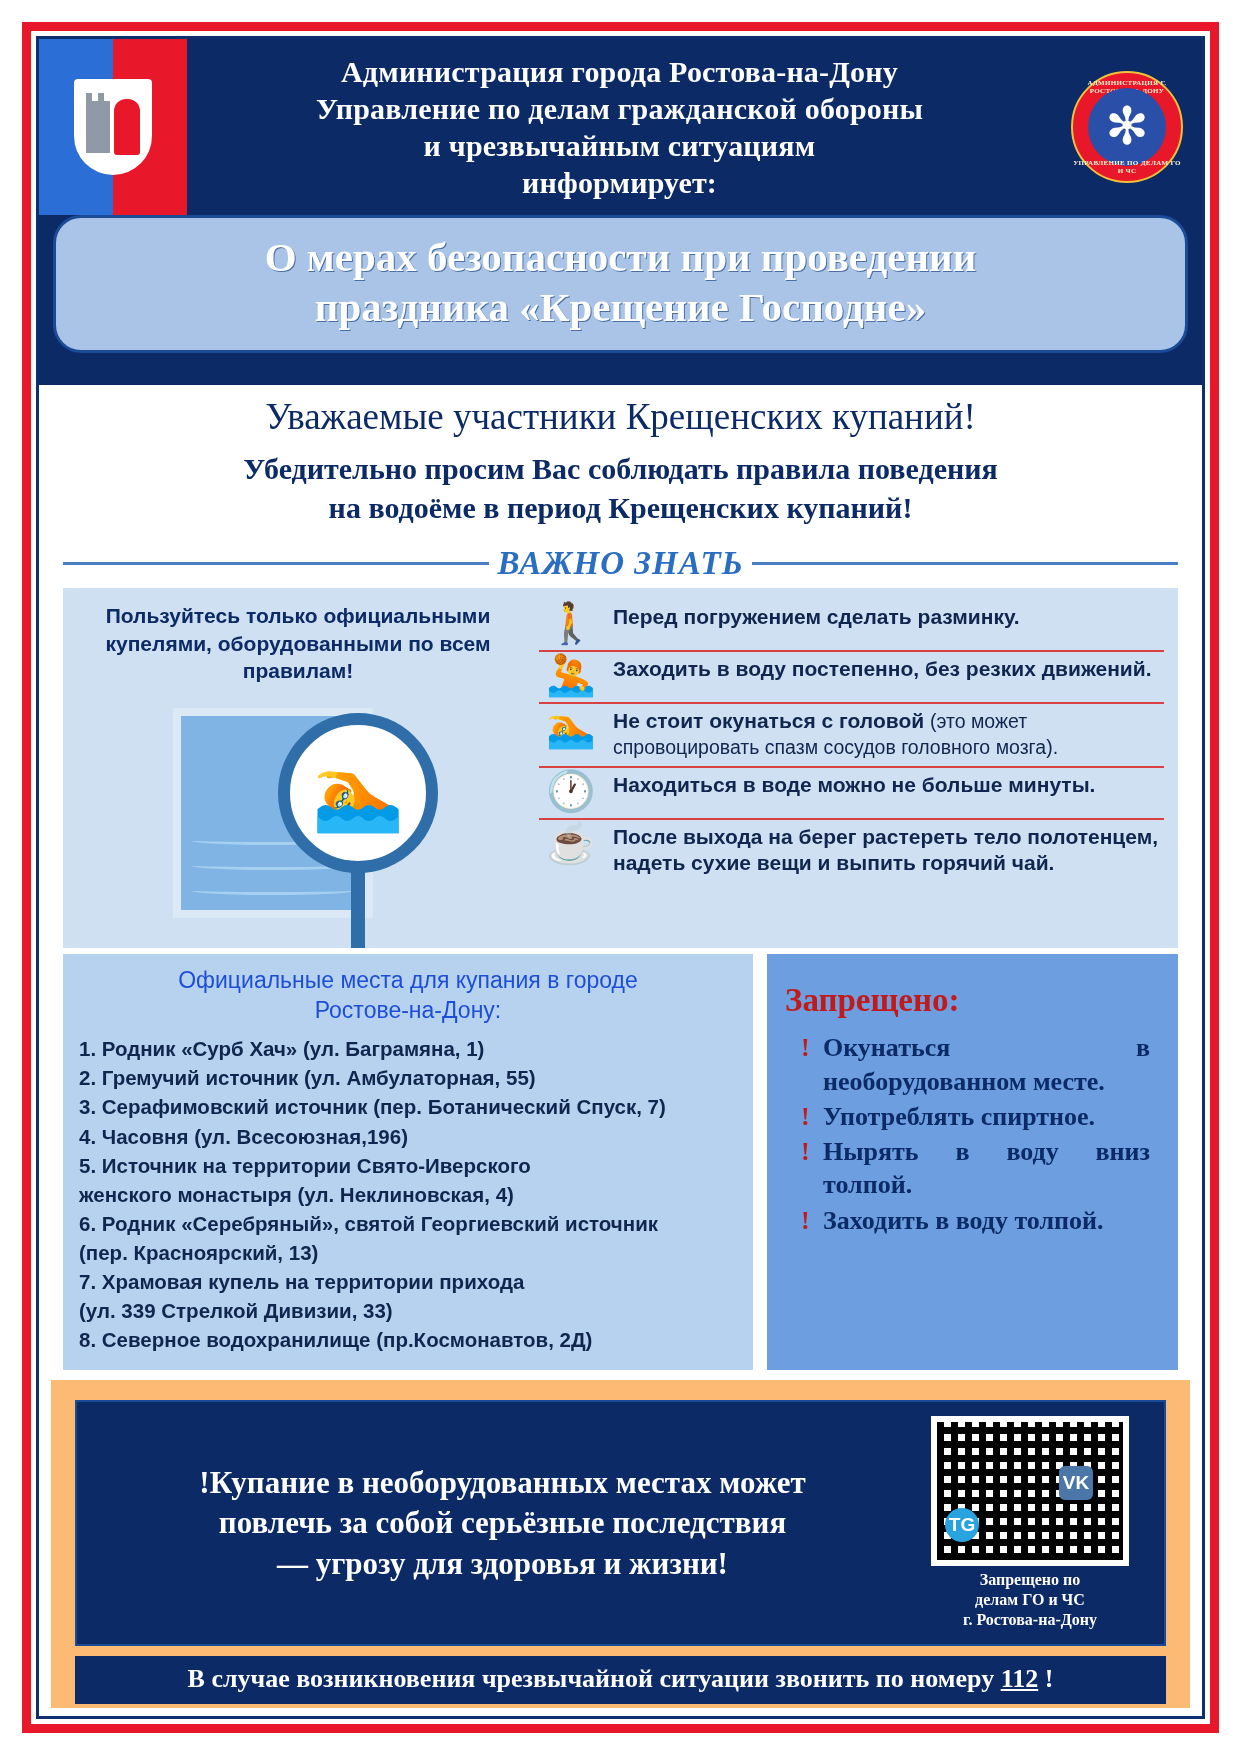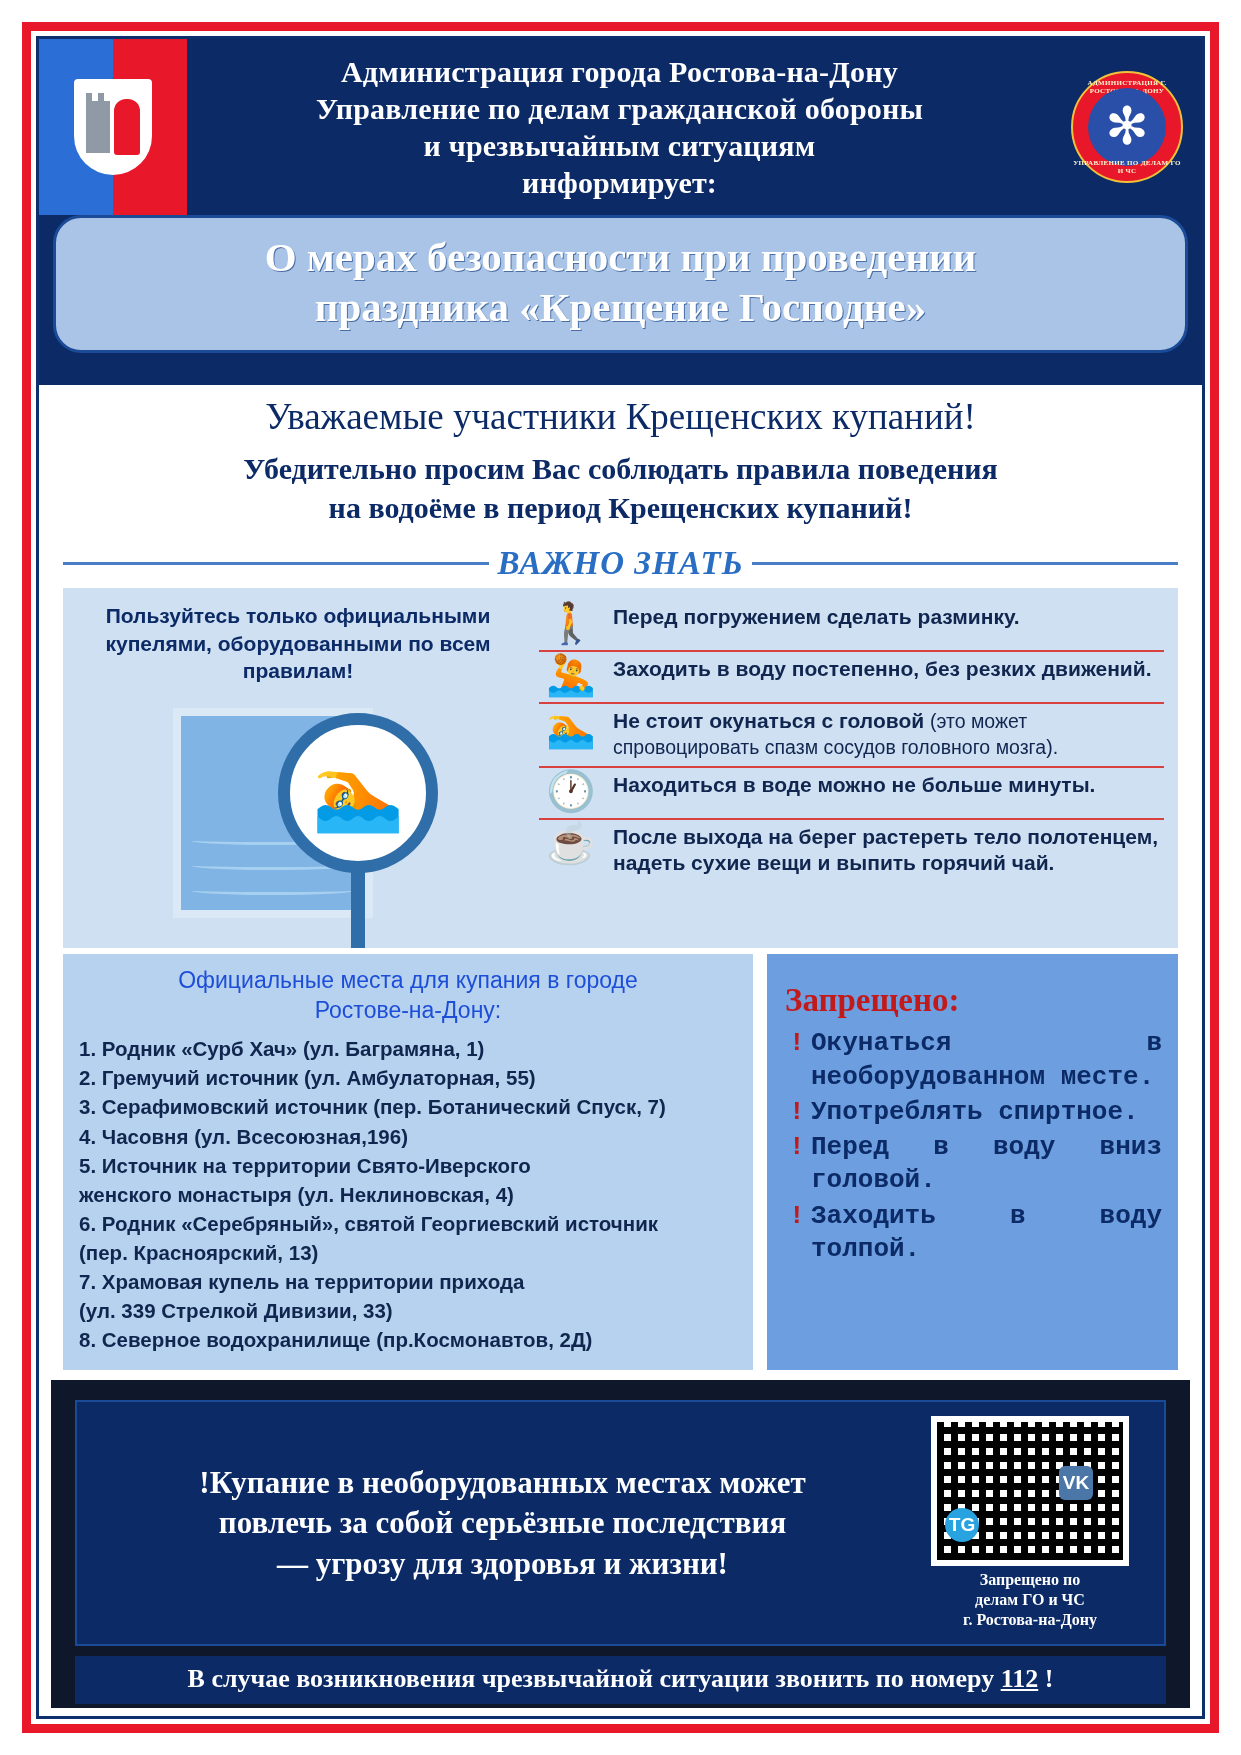--- a/index.html
+++ b/index.html
@@ -352,24 +352,23 @@
     padding: 28px 16px 16px 18px;
     box-sizing: border-box;
   }
   .banned .ttl {
     color: #c21a1a;
     font-weight: bold;
     font-size: 33px;
     margin-bottom: 8px;
   }
   .banned ul {
-    margin: 0;
+    margin: 12px;
     padding: 0;
     list-style: none;
-    font-family: Liberation Mono, monospace;
   }
   .banned li {
     color: #0b2a66;
     font-weight: bold;
     font-size: 26px;
     line-height: 1.28;
     text-align: justify;
     padding-left: 26px;
     position: relative;
     margin-bottom: 2px;
@@ -449,21 +448,21 @@
     text-align: center;
     background: #0b2a66;
     color: #ffffff;
     font-weight: bold;
     font-size: 26px;
     padding: 8px 0 10px 0;
     flex: 0 0 auto;
   }
   .emergency u { text-decoration: underline; }
   .footer-wrap {
-    background: #0f172a;
+    background: #fdba74;
     margin: 10px 12px 12px 12px;
     padding: 6px 0 4px 0;
     flex: 0 0 auto;
   }
 </style>
 </head>
 <body>
 
 <div class="poster">
   <div class="red-frame"></div>
@@ -584,21 +583,21 @@
           <li>7. Храмовая купель на территории прихода</li>
           <li>(ул. 339 Стрелкой Дивизии, 33)</li>
           <li>8. Северное водохранилище (пр.Космонавтов, 2Д)</li>
         </ol>
       </div>
       <div class="banned">
         <div class="ttl">Запрещено:</div>
         <ul>
           <li>Окунаться в необорудованном месте.</li>
           <li>Употреблять спиртное.</li>
-          <li>Перед в воду вниз головой.</li>
+          <li>Нырять в воду вниз толпой.</li>
           <li>Заходить в воду толпой.</li>
         </ul>
       </div>
     </div>
 
     <div class="footer-wrap">
       <div class="footer">
         <div class="footer-left">
           <div><span class="excl">!</span><span>Купание в необорудованных местах может</span></div>
           <div>повлечь за собой серьёзные последствия</div>

